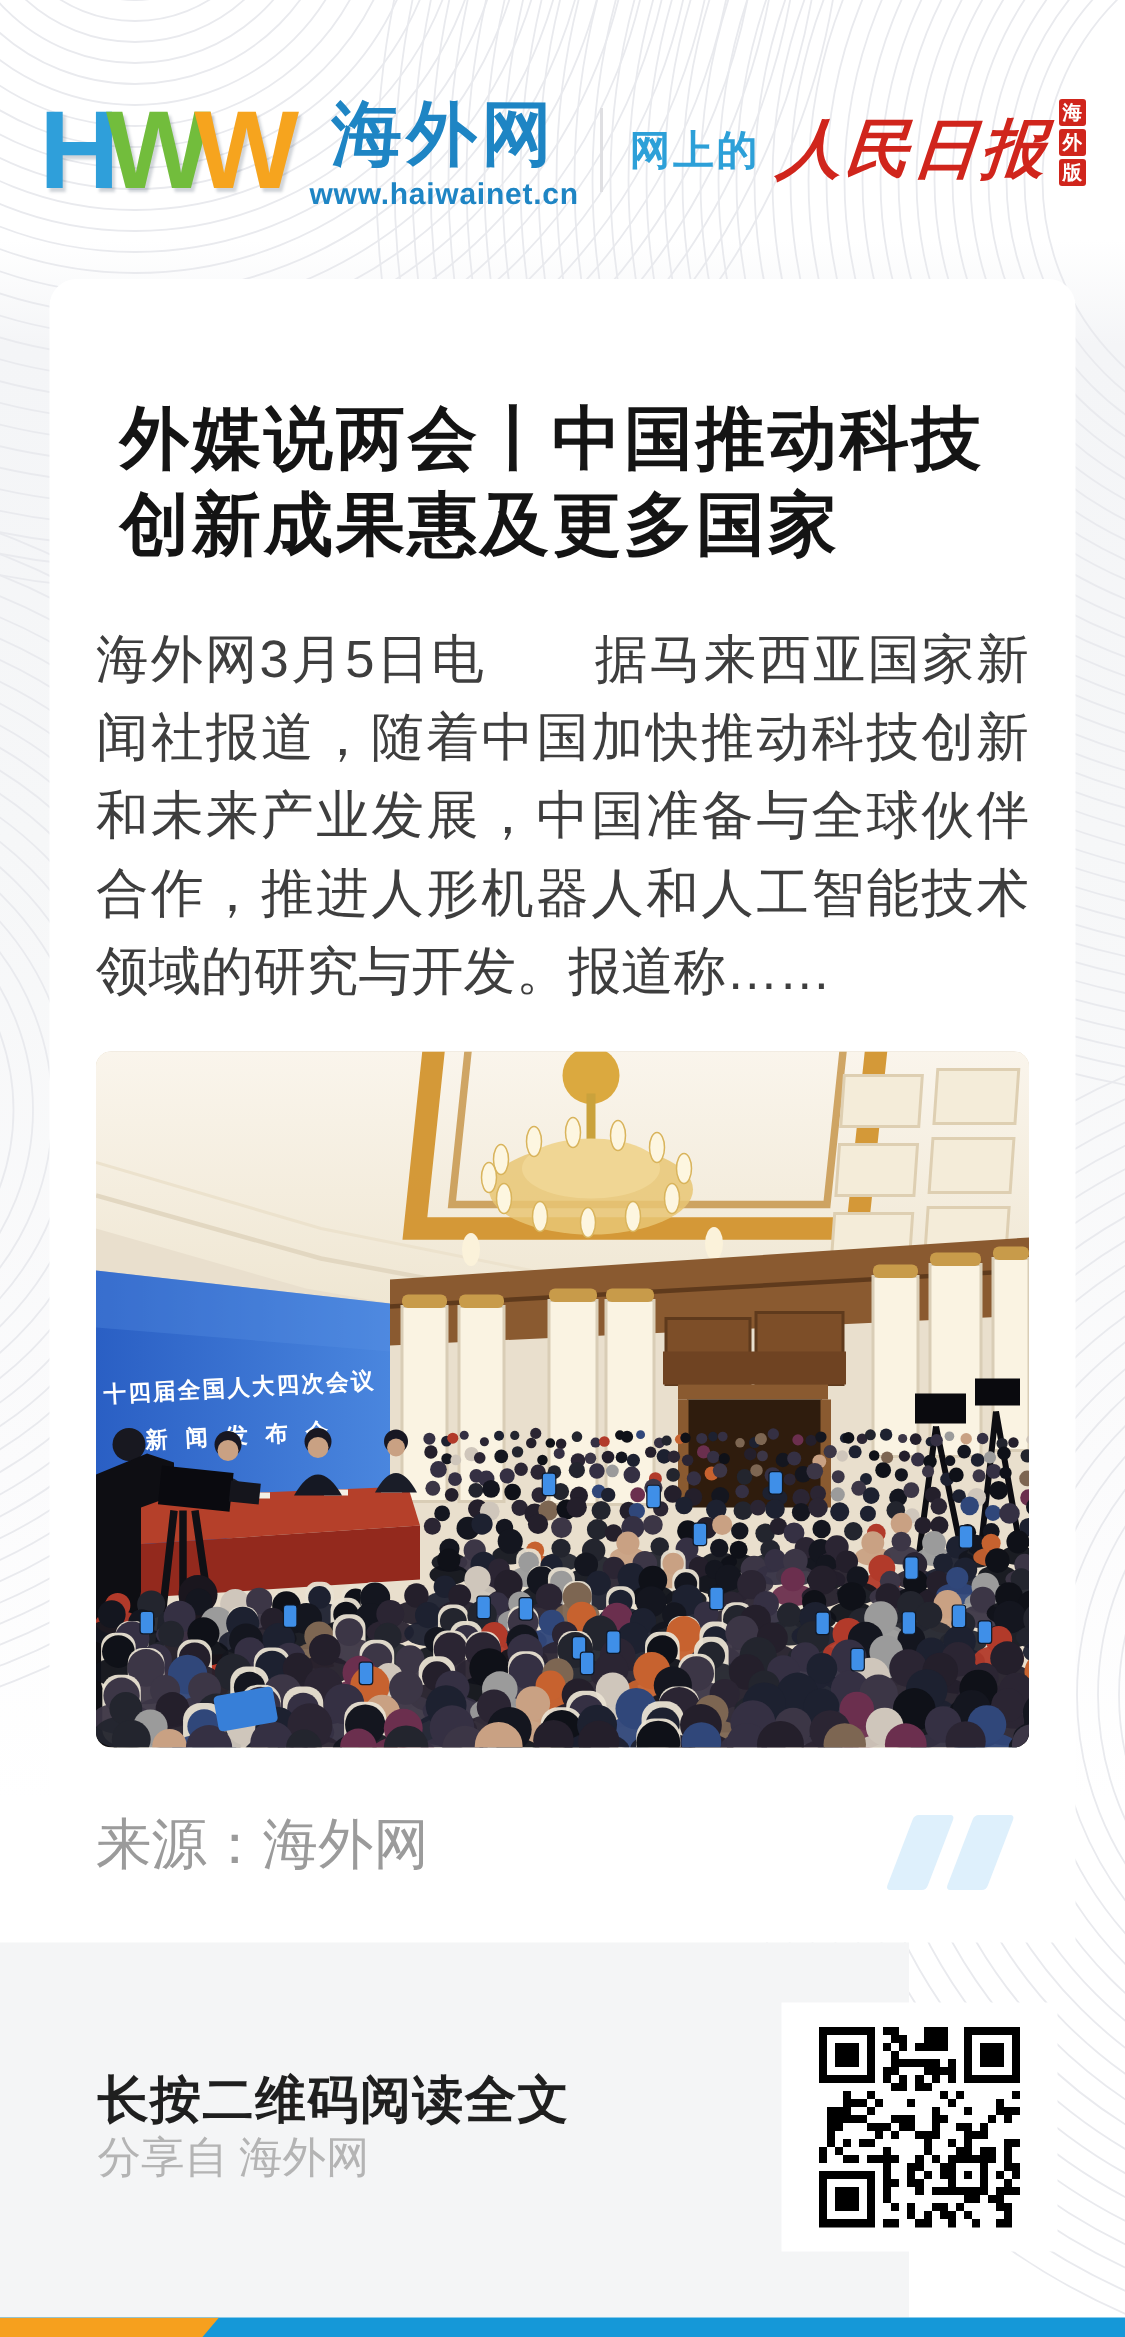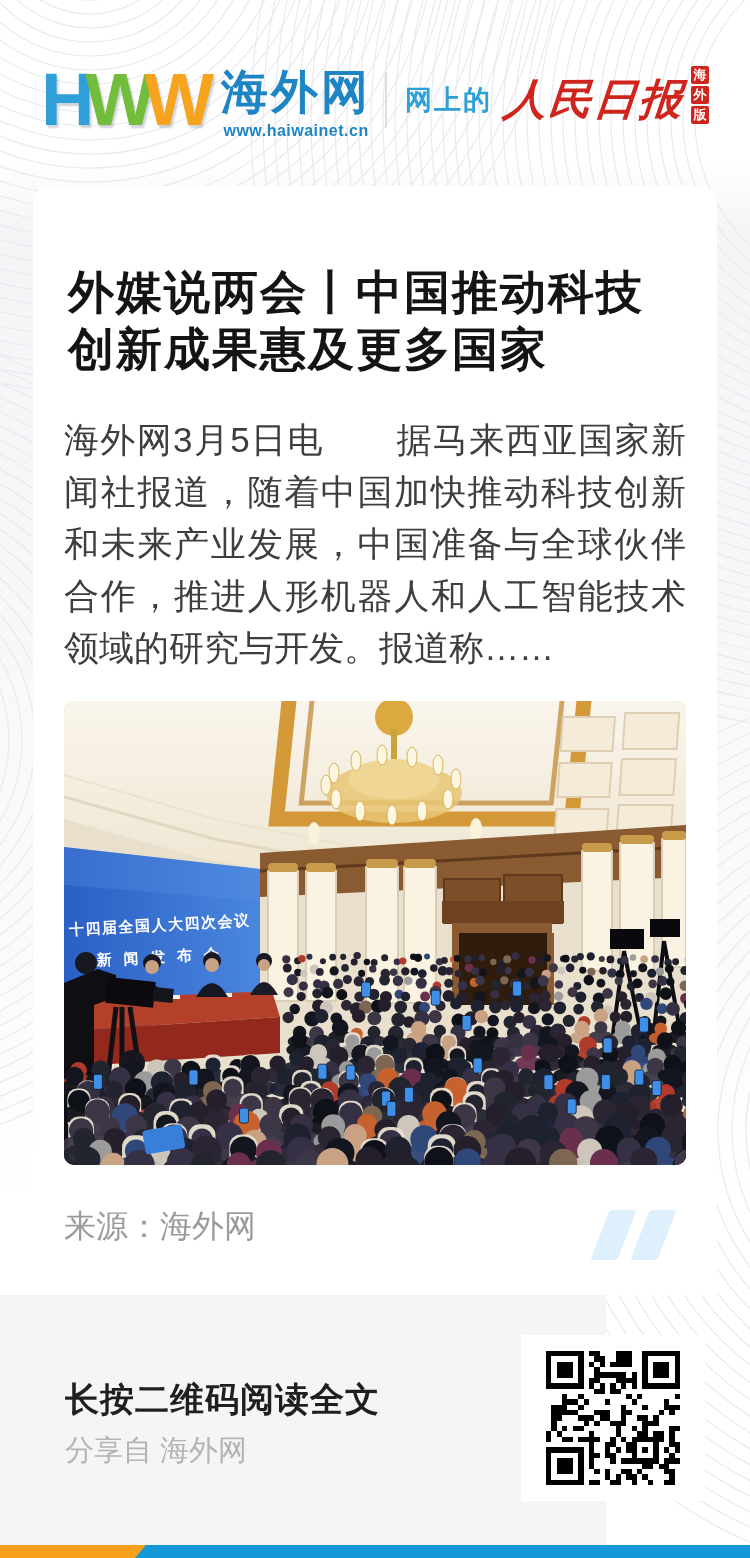--- a/index.html
+++ b/index.html
@@ -12,50 +12,50 @@
   .masthead{position:absolute;top:0;left:0;width:750px;height:186px;z-index:2;
             display:flex;align-items:center;justify-content:center;}
   .logo-row{display:flex;align-items:center;margin-top:14px;}
   .hww{display:flex;font-weight:800;font-size:74px;line-height:1;letter-spacing:-5px;}
   .hww span{text-shadow:2px 3px 2px rgba(40,60,80,.22);}
   .hww .c1{color:#2f9fda;}
   .hww .c2{color:#72bd3c;margin-left:-4px;}
   .hww .c3{color:#f6a41e;margin-left:-6px;}
   .site{margin-left:12px;color:#1e85c4;text-align:center;}
   .site-name{font-size:47px;font-weight:800;letter-spacing:3px;}
-  .site-url{font-size:16px;font-weight:700;letter-spacing:.5px;margin-top:-2px;}
+  .site-url{font-size:20px;font-weight:700;letter-spacing:.5px;margin-top:-2px;}
   .hdr-divider{width:2px;height:56px;background:#dfdfe2;margin:0 18px 0 14px;}
   .tagline{font-size:27px;color:#2da0d8;font-weight:600;letter-spacing:2px;text-align:right;}
   .brand{font-size:43px;color:#d0251c;font-weight:700;font-style:italic;letter-spacing:2px;
          font-family:"Liberation Serif","DejaVu Serif",serif;transform:skewX(-5deg);margin-left:12px;}
   .badge{display:flex;flex-direction:column;gap:2px;margin-left:7px;margin-top:-10px;}
   .badge span{width:18px;height:18px;background:#d0251c;color:#fff;font-size:13px;line-height:18px;
               text-align:center;border-radius:2px;font-weight:700;}
 
   
   .card{position:absolute;top:186px;left:33px;width:684px;height:1109px;background:#ffffff;
         border-radius:18px 18px 0 0;z-index:1;padding:0 31px;box-sizing:border-box;}
-  .title{margin:78px 4px 0;font-size:46px;line-height:57px;color:#141414;font-weight:700;
+  .title{margin:78px 16px 0;font-size:46px;line-height:57px;color:#141414;font-weight:700;
          letter-spacing:2px;font-family:"Liberation Serif","DejaVu Serif",serif;}
   .excerpt{margin:36px 0 0;font-size:35px;line-height:52px;color:#3e3e3e;text-align:justify;
            font-family:Liberation Sans, sans-serif;}
   .photo{margin:27px 0 0;width:622px;height:464px;border-radius:10px;overflow:hidden;
          position:relative;background:#e6dcc9;}
   .photo svg{display:block;width:622px;height:464px;}
-  .meta{margin-top:40px;font-size:32px;color:#9b9b9b;display:flex;gap:32px;
+  .meta{margin-top:40px;font-size:37px;color:#9b9b9b;display:flex;gap:32px;
         font-family:"Liberation Serif","DejaVu Serif",serif;}
   .quotes{position:absolute;right:50px;top:1024px;display:flex;gap:13px;}
   .quotes i{display:block;width:27px;height:50px;background:#def0fc;transform:skewX(-21deg);border-radius:3px;}
 
   
   .sharebar{position:absolute;top:1295px;left:0;width:606px;height:250px;background:#f4f5f6;z-index:1;}
   .tip{position:absolute;left:65px;top:82px;font-size:34px;color:#1f1f1f;font-weight:600;
        letter-spacing:1px;font-family:"Liberation Serif","DejaVu Serif",serif;}
-  .shared{position:absolute;left:65px;top:136px;font-size:29px;color:#b4b4b4;
-          font-family:Liberation Sans, sans-serif;}
+  .shared{position:absolute;left:65px;top:124px;font-size:29px;color:#b4b4b4;
+          font-family:Liberation Serif, serif;}
   .qr-box{position:absolute;left:521px;top:40px;width:184px;height:166px;background:#ffffff;
           display:flex;align-items:center;justify-content:center;}
   .qr-box svg{width:134px;height:134px;}
 
   
   .stripe{position:absolute;top:1545px;left:0;width:750px;height:13px;background:#1598d8;z-index:3;}
   .stripe i{position:absolute;left:0;top:0;width:146px;height:13px;background:#f6a01e;
             clip-path:polygon(0 0,100% 0,calc(100% - 11px) 100%,0 100%);}
 </style>
 </head>

